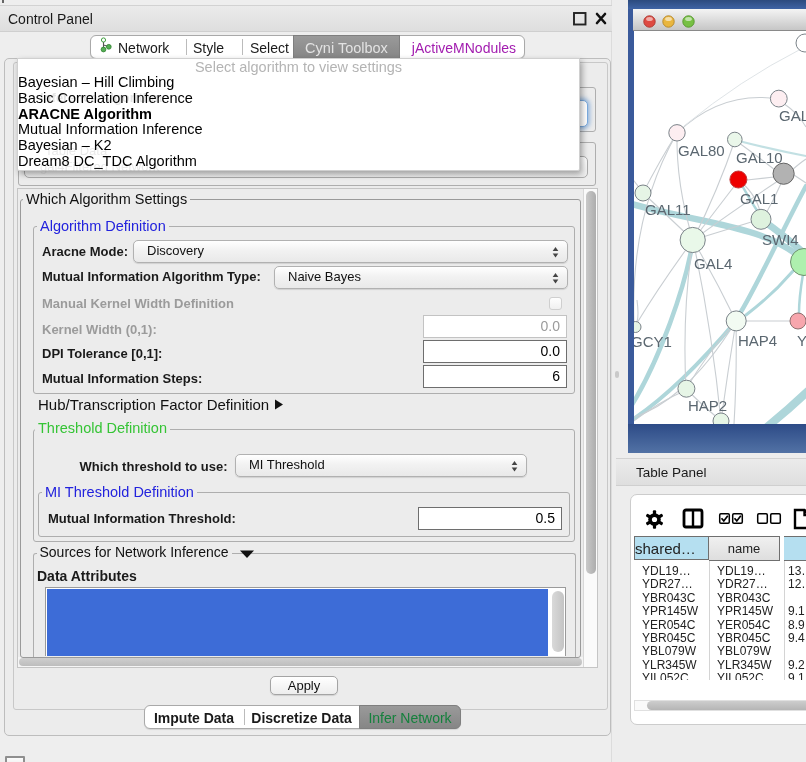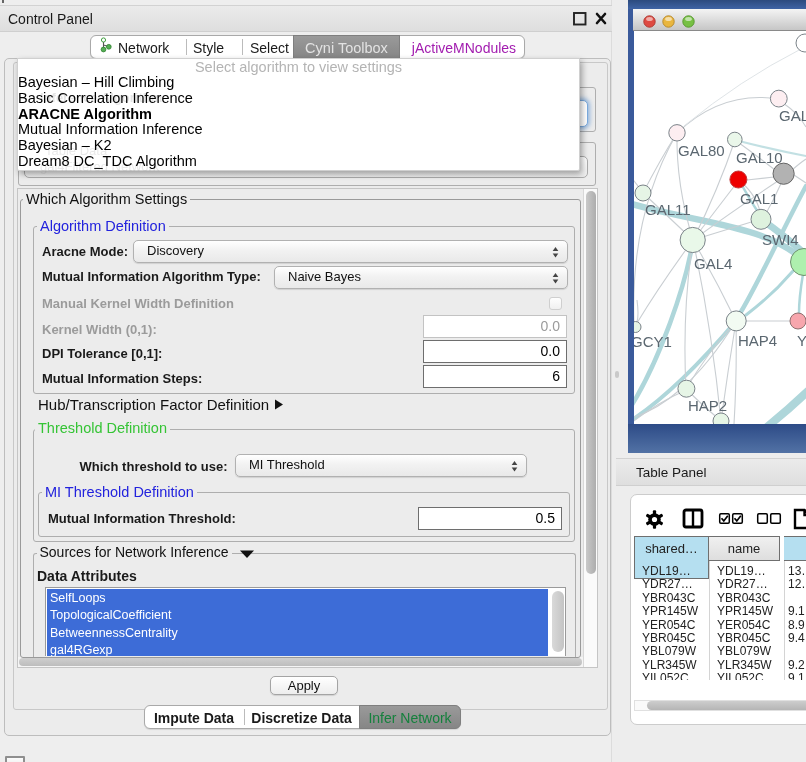--- a/index.html
+++ b/index.html
@@ -119,21 +119,20 @@
 
 <div class="grp" style="left:32.5px;top:553px;width:541px;height:103px;border-bottom:none;border-bottom-left-radius:0;border-bottom-right-radius:0"></div>
 <div class="grpttl" style="left:36.5px;top:545px;color:#111;font-weight:normal;font-size:14px">Sources for Network Inference</div>
 <svg class="abs" style="left:239px;top:549px" width="16" height="10">
     <path d="M1,1.5 L15,1.5 L8,9 Z" fill="#111"></path>
   </svg>
 <div class="lbl" style="left:37px;top:568px;font-size:14px">Data Attributes</div>
 
 <div class="abs" style="left:45px;top:587px;width:521px;height:69px;background:#fff;border:1px solid #9a9a9a;border-bottom:none;box-sizing:border-box;overflow:hidden">
   <div class="abs" style="left:1px;top:1px;width:501px;height:67px;background:#3d6cd7"></div>
-  <div class="abs" style="left:4px;top:2px;font-size:12.5px;color:#fff;line-height:17.3px">SelfLoops<br>TopologicalCoefficient<br>BetweennessCentrality<br>gal4RGexp</div>
   <div class="abs" style="left:506px;top:3px;width:12px;height:61px;background:linear-gradient(90deg,#d9d9d9,#c4c4c4);border-radius:6px"></div>
 </div>
 
 <div class="abs" style="left:270px;top:676px;width:68px;height:19px;background:linear-gradient(#ffffff,#ededed);border:1px solid #a4a4a4;border-radius:5px;box-sizing:border-box;text-align:center;font-size:13px;font-weight:normal;line-height:17px;color:#111;box-shadow:0 1px 1px rgba(0,0,0,.12)">Apply</div>
 
 <div class="abs" style="left:144px;top:705px;width:317px;height:24px;background:#fff;border:1px solid #a9a9a9;border-radius:6px;box-sizing:border-box;box-shadow:0 1px 1px rgba(0,0,0,.1)"></div>
 <div class="abs" style="left:244px;top:709px;width:1px;height:16px;background:#bbb"></div>
 <div class="abs" style="left:359px;top:705px;width:102px;height:24px;background:linear-gradient(#9a9a9a,#868686);border:1px solid #7f7f7f;box-sizing:border-box;border-radius:0 6px 6px 0"></div>
 <div class="abs" style="left:144px;top:710px;width:100px;text-align:center;font-size:14px;font-weight:bold;color:#1a1a1a">Impute Data</div>
 <div class="abs" style="left:244px;top:710px;width:115px;text-align:center;font-size:14px;font-weight:bold;color:#1a1a1a">Discretize Data</div>
@@ -274,21 +273,21 @@
   <rect x="88.7" y="6.7" width="9.6" height="9.6" rx="1.2"></rect>
   <rect x="113.7" y="6.7" width="9.6" height="9.6" rx="1.2"></rect>
   <rect x="126.7" y="6.7" width="9.6" height="9.6" rx="1.2"></rect>
  </g>
  <path d="M77.5,11.3 l2.3,2.6 4-5.2" fill="none" stroke="#000" stroke-width="1.7"></path>
  <path d="M90.5,11.3 l2.3,2.6 4-5.2" fill="none" stroke="#000" stroke-width="1.7"></path>
  <path d="M151,3 h9.5 l5,5 v13 h-14.5 z M160.5,3 v5 h5" fill="none" stroke="#000" stroke-width="2.4"></path>
 </svg>
 
 <div class="abs" style="left:634px;top:536px;width:172px;height:144px;overflow:hidden;font-size:12px;color:#222">
-  <div class="abs" style="left:0;top:0;width:75px;height:43px;background:#b5dff0;border:1.5px solid #6f6f6f;box-sizing:border-box;text-align:center;line-height:23px;font-size:13px">shared…</div>
+  <div class="abs" style="left:0;top:0;width:75px;height:24px;background:#b5dff0;border:1.5px solid #6f6f6f;box-sizing:border-box;line-height:23px;font-size:15px">shared…</div>
   <div class="abs" style="left:75px;top:0;width:71px;height:25px;background:linear-gradient(#f0f0f0,#dedede);border:1.5px solid #6f6f6f;border-left:none;box-sizing:border-box;text-align:center;line-height:23px;font-size:13px">name</div>
   <div class="abs" style="left:150px;top:0;width:60px;height:25px;background:#b5dff0;border:1.5px solid #6f6f6f;border-left:none;box-sizing:border-box;text-align:center;line-height:23px;font-size:13px">Av</div>
   <div class="abs" style="left:75px;top:25px;width:1px;height:119px;background:#d4d4d4"></div>
   <div class="abs" style="left:149.5px;top:25px;width:1px;height:119px;background:#d4d4d4"></div>
   <div class="abs" style="left:8px;top:29px;line-height:13.4px">YDL19…<br>YDR27…<br>YBR043C<br>YPR145W<br>YER054C<br>YBR045C<br>YBL079W<br>YLR345W<br>YIL052C</div>
   <div class="abs" style="left:83px;top:29px;line-height:13.4px">YDL19…<br>YDR27…<br>YBR043C<br>YPR145W<br>YER054C<br>YBR045C<br>YBL079W<br>YLR345W<br>YIL052C</div>
   <div class="abs" style="left:154px;top:29px;line-height:13.4px">13…<br>12…<br><br>9.1<br>8.9<br>9.4<br><br>9.2<br>9.1</div>
 </div>
 
 <div class="abs" style="left:634px;top:700px;width:172px;height:11px;background:#fafafa;border:1px solid #e0e0e0;box-sizing:border-box"></div>

